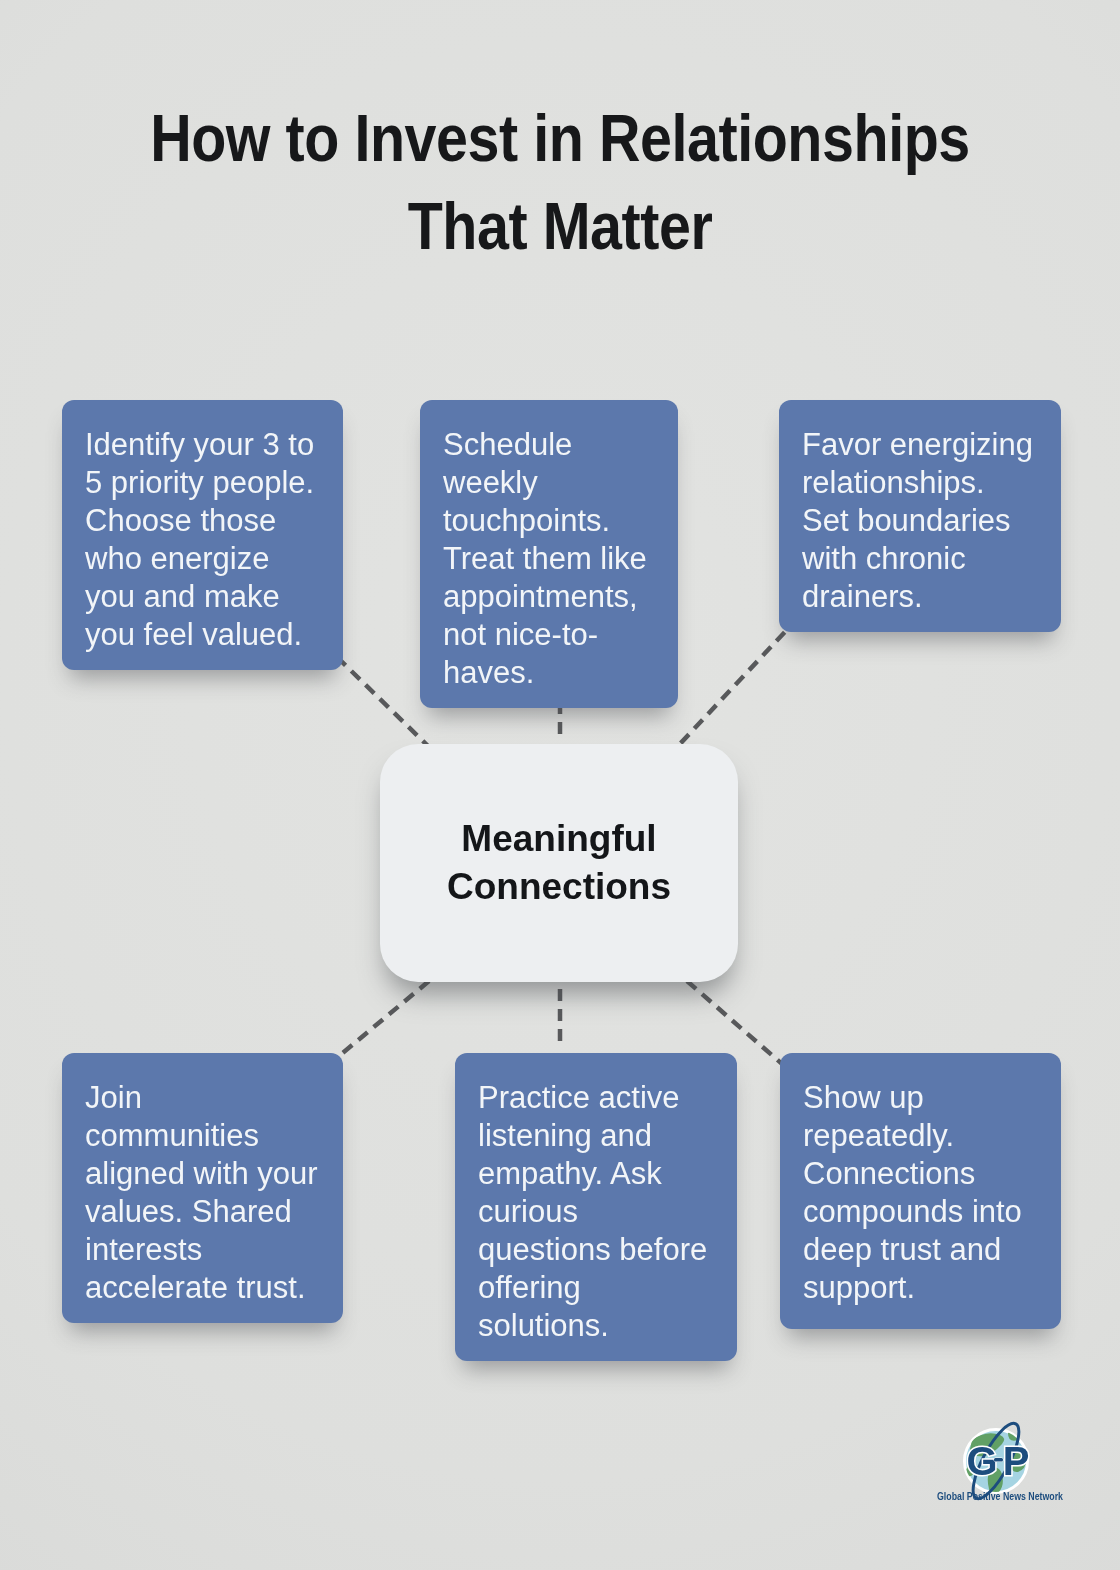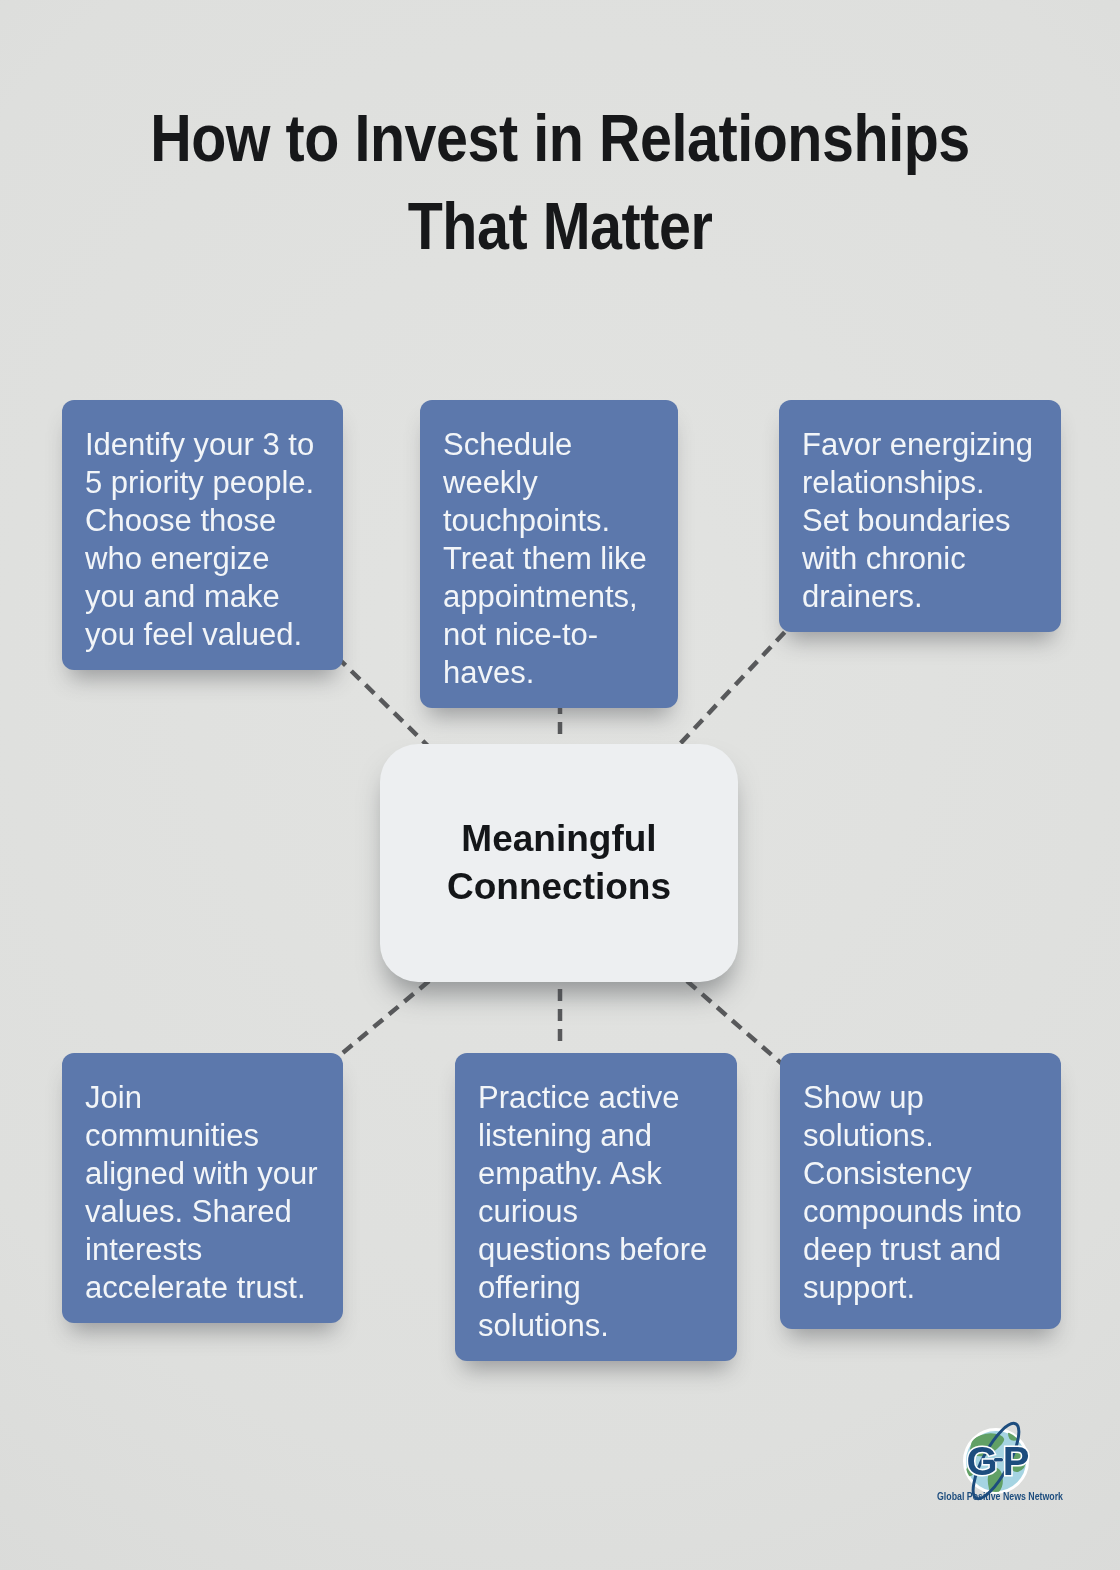--- a/index.html
+++ b/index.html
@@ -68,21 +68,21 @@
   <div class="node node-bl">
     <p>Join communities aligned with your values. Shared interests accelerate trust.</p>
   </div>
   <div class="node node-tr">
     <p>Favor energizing relationships. Set boundaries with chronic drainers.</p>
   </div>
   <div class="node node-bc">
     <p>Practice active listening and empathy. Ask curious questions before offering solutions.</p>
   </div>
   <div class="node node-br">
-    <p>Show up solutions. Consistency compounds into deep trust and support.</p>
+    <p>Show up repeatedly. Connections compounds into deep trust and support.</p>
   </div>
 
   <div class="center-node">
     <span>Meaningful Connections</span>
   </div>
 
   <div class="logo">
     <svg width="150" height="110" viewBox="0 0 150 110" xmlns="http://www.w3.org/2000/svg">
       <defs>
         <clipPath id="globeClip">

